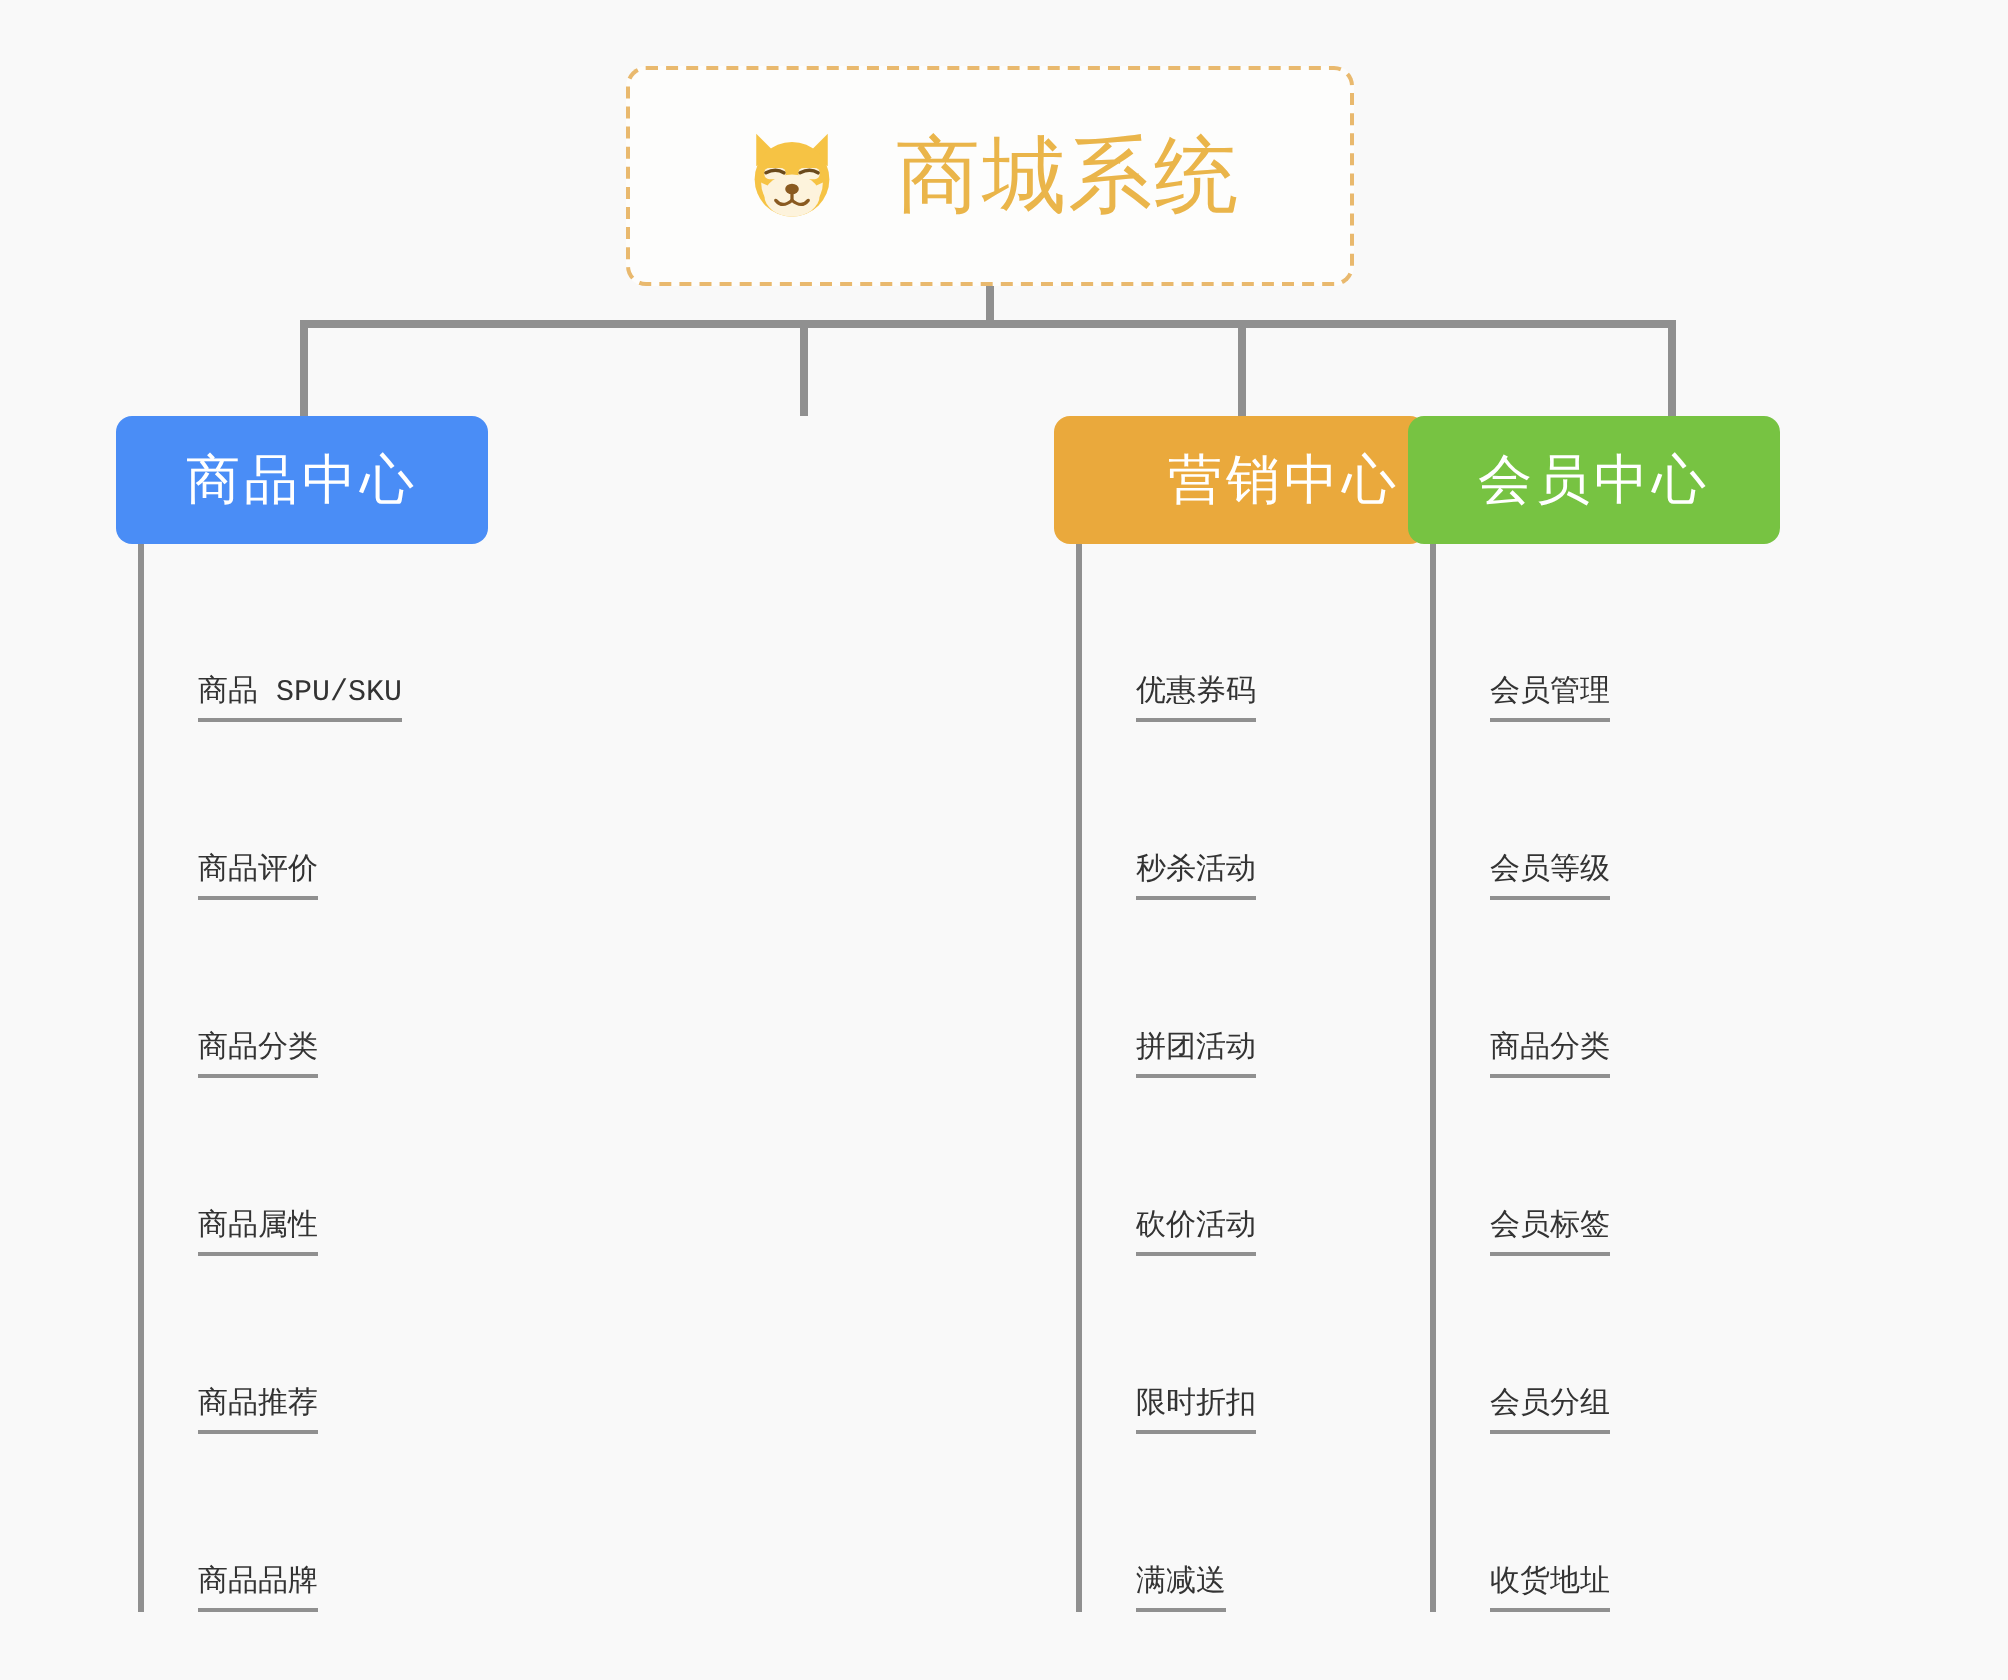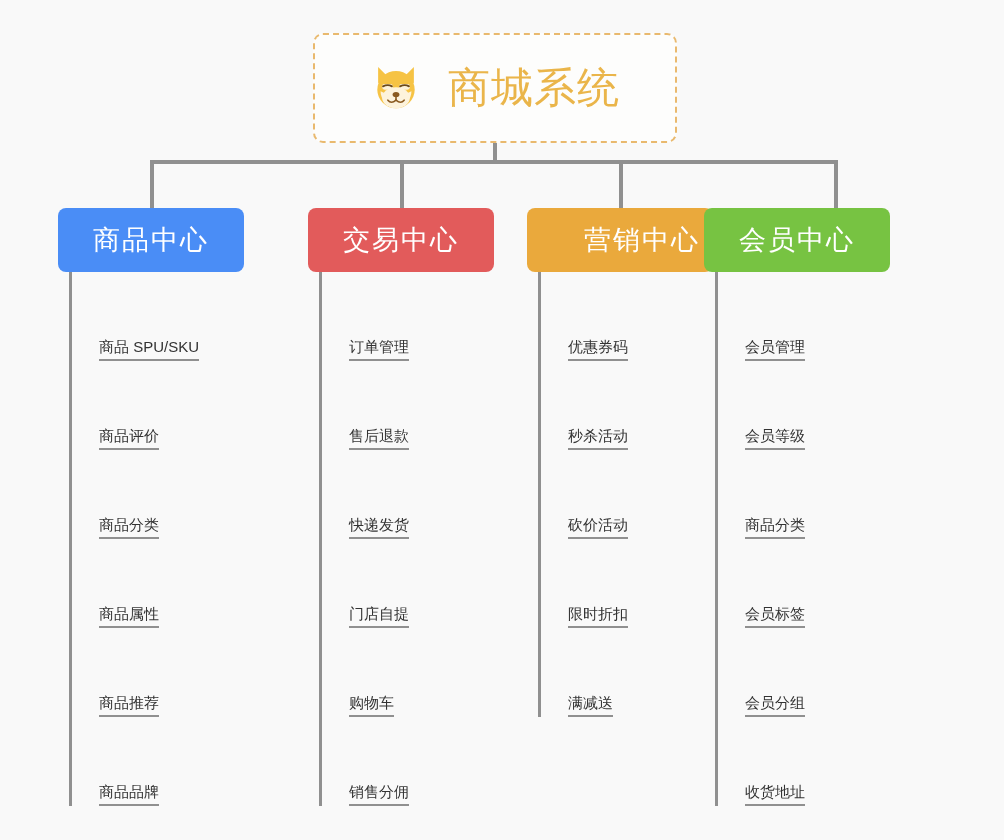--- a/index.html
+++ b/index.html
@@ -74,20 +74,21 @@
   }
   .drop-0 { left: 150px; }
   .drop-1 { left: 400px; }
   .drop-2 { left: 619px; }
   .drop-3 { left: 834px; }
 
   
   .branch {
     position: absolute;
     top: 208px;
+    font-family: Liberation Mono, monospace;
   }
   .branch-0 { left: 58px;  width: 186px; }
   .branch-1 { left: 308px; width: 186px; }
   .branch-2 { left: 527px; width: 186px; }
   .branch-3 { left: 704px; width: 186px; }
 
   .branch-header {
     box-sizing: border-box;
     width: 100%;
     height: 64px;
@@ -177,58 +178,36 @@
         </div>
       <div class="leaf-item">
           <span class="leaf-label">商品推荐</span>
         </div>
       <div class="leaf-item">
           <span class="leaf-label">商品品牌</span>
         </div>
     </div>
   </div>
 
-  <div class="branch branch-1">
-    <div class="branch-header" style="background: rgb(226, 91, 91);">
-      <span>交易中心</span>
-    </div>
-    <div class="leaf-list">
-      <div class="leaf-item">
-          <span class="leaf-label">订单管理</span>
-        </div>
-      <div class="leaf-item">
-          <span class="leaf-label">售后退款</span>
-        </div>
-      <div class="leaf-item">
-          <span class="leaf-label">快递发货</span>
-        </div>
-      <div class="leaf-item">
-          <span class="leaf-label">门店自提</span>
-        </div>
-      <div class="leaf-item">
-          <span class="leaf-label">购物车</span>
-        </div>
-      <div class="leaf-item">
-          <span class="leaf-label">销售分佣</span>
-        </div>
-    </div>
-  </div>
 
   <div class="branch branch-2">
     <div class="branch-header" style="background: rgb(234, 169, 60); padding-left: 44px;">
       <span>营销中心</span>
     </div>
     <div class="leaf-list">
       <div class="leaf-item">
           <span class="leaf-label">优惠券码</span>
         </div>
       <div class="leaf-item">
           <span class="leaf-label">秒杀活动</span>
         </div>
       <div class="leaf-item">
+          <span class="leaf-label">拼团活动</span>
+        </div>
+      <div class="leaf-item">
           <span class="leaf-label">砍价活动</span>
         </div>
       <div class="leaf-item">
           <span class="leaf-label">限时折扣</span>
         </div>
       <div class="leaf-item">
           <span class="leaf-label">满减送</span>
         </div>
     </div>
   </div>

